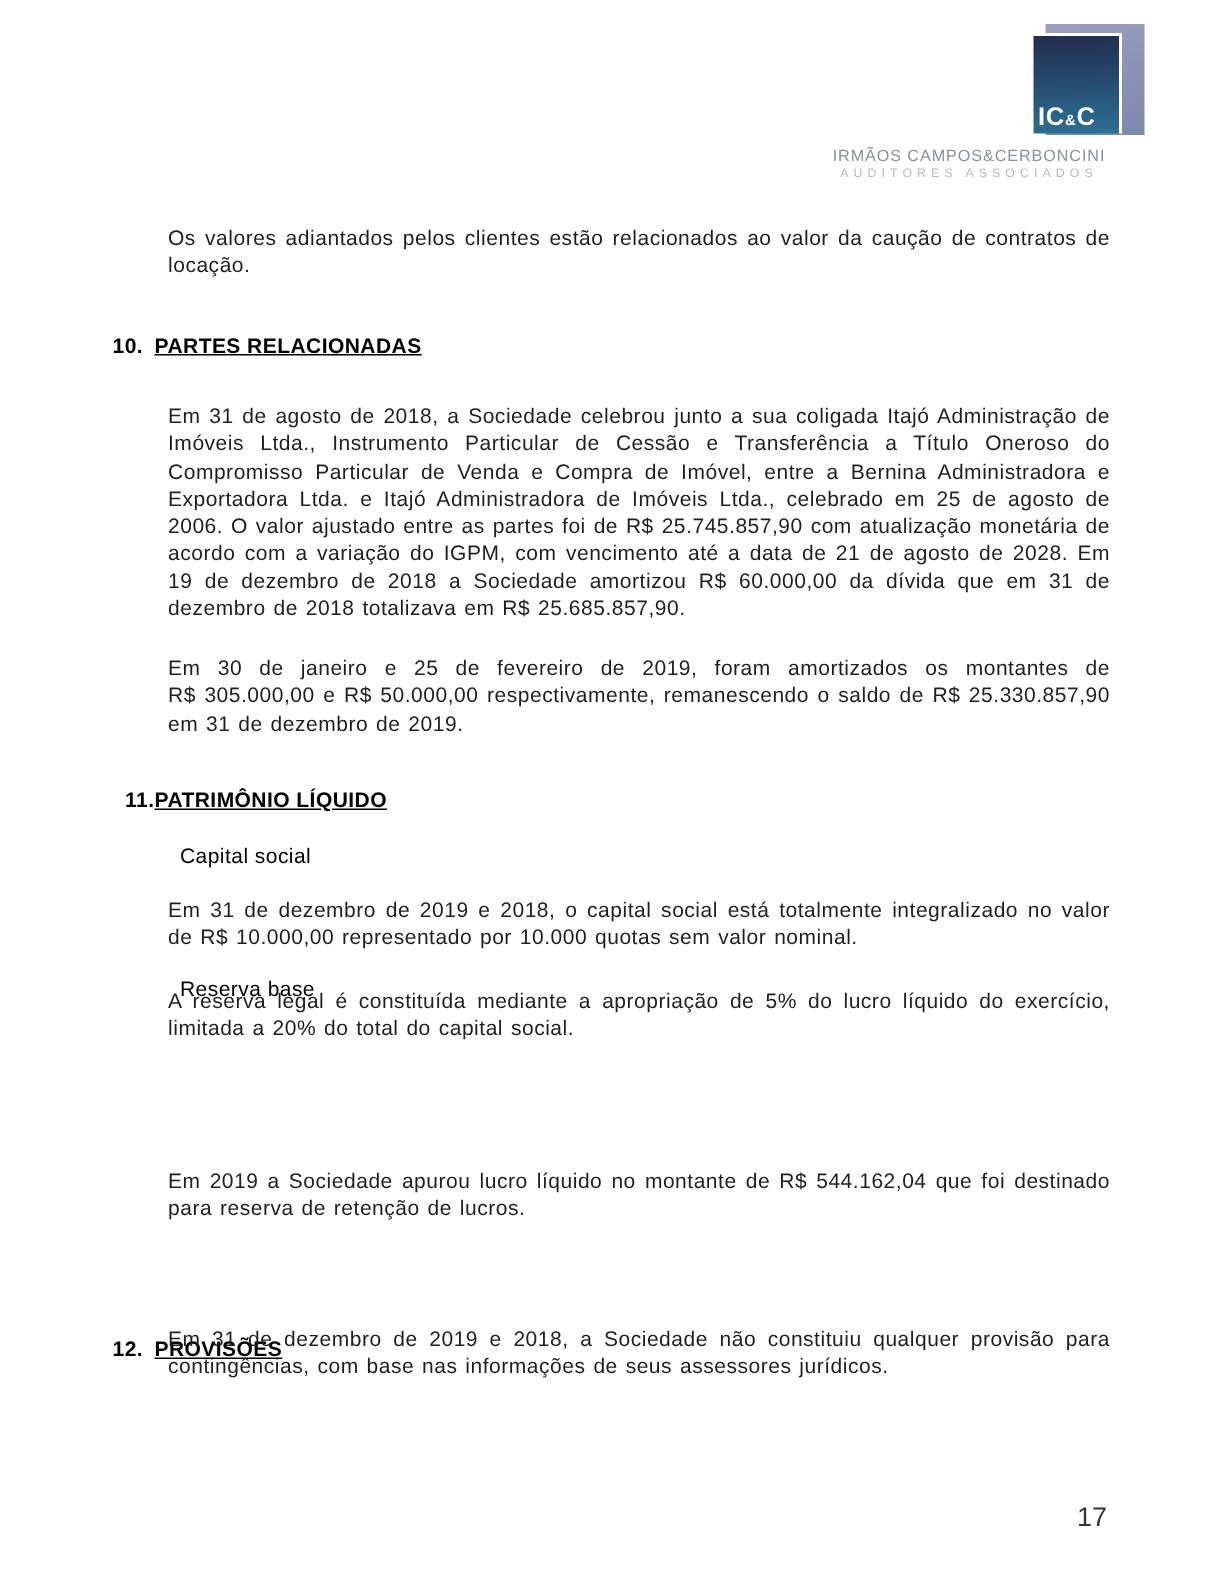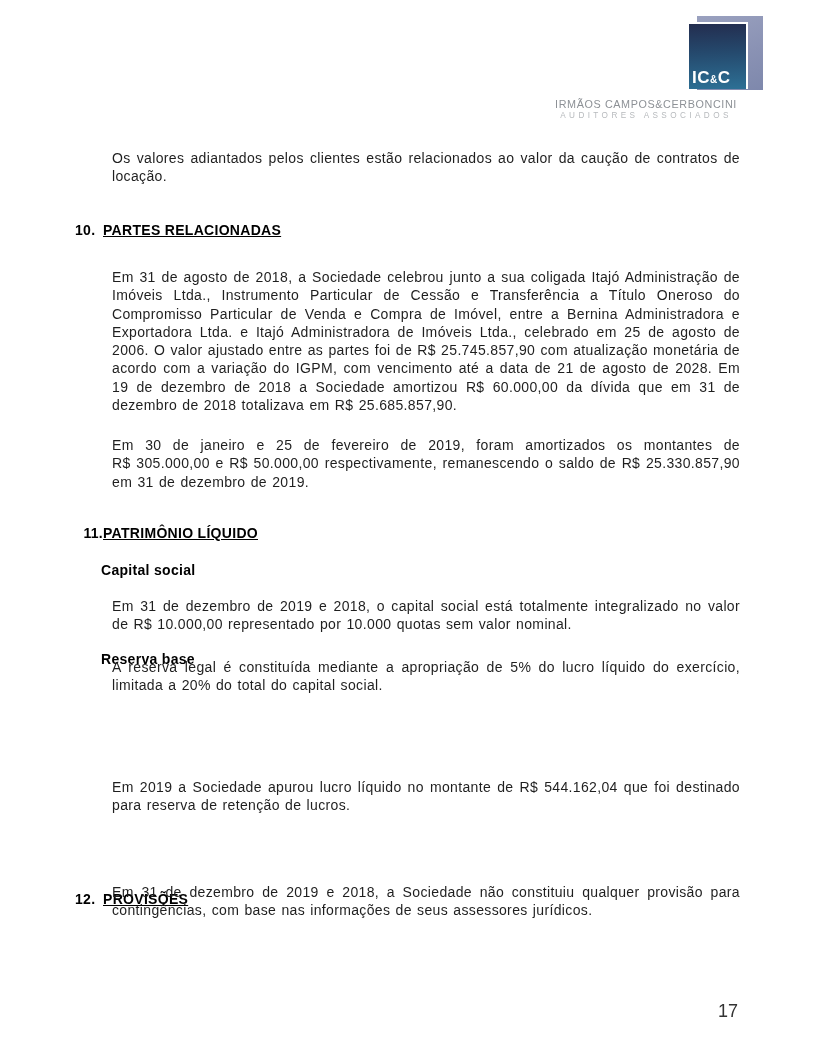--- a/index.html
+++ b/index.html
@@ -46,22 +46,22 @@
     color:#1f1f1f; text-align:justify;
   }
   .heading {
     position:absolute; left:75px; margin:0;
     font-size:14px; font-weight:bold; color:#000000; letter-spacing:0.3px;
     white-space:nowrap;
     text-decoration:underline;
   }
   .heading .hnum { display:inline-block; min-width:28px; }
   .sub {
-    position:absolute; left:101px; margin:0;
-    font-size:14px; font-weight:bold; color:#000000; letter-spacing:0.3px;
+    position:absolute; left:120px; margin:0;
+    font-size:14px; font-weight:normal; color:#000000; letter-spacing:0.3px;
     white-space:nowrap;
   }
 
   .p-intro { top:149px; }
   .h-10    { top:222px; }
   .p-10-0  { top:268px; }
   .p-10-1  { top:436px; }
   .h-11    { top:525px;text-align:right; }
   .sub-capital    { top:562px; }
   .p-11-0  { top:597px; }

